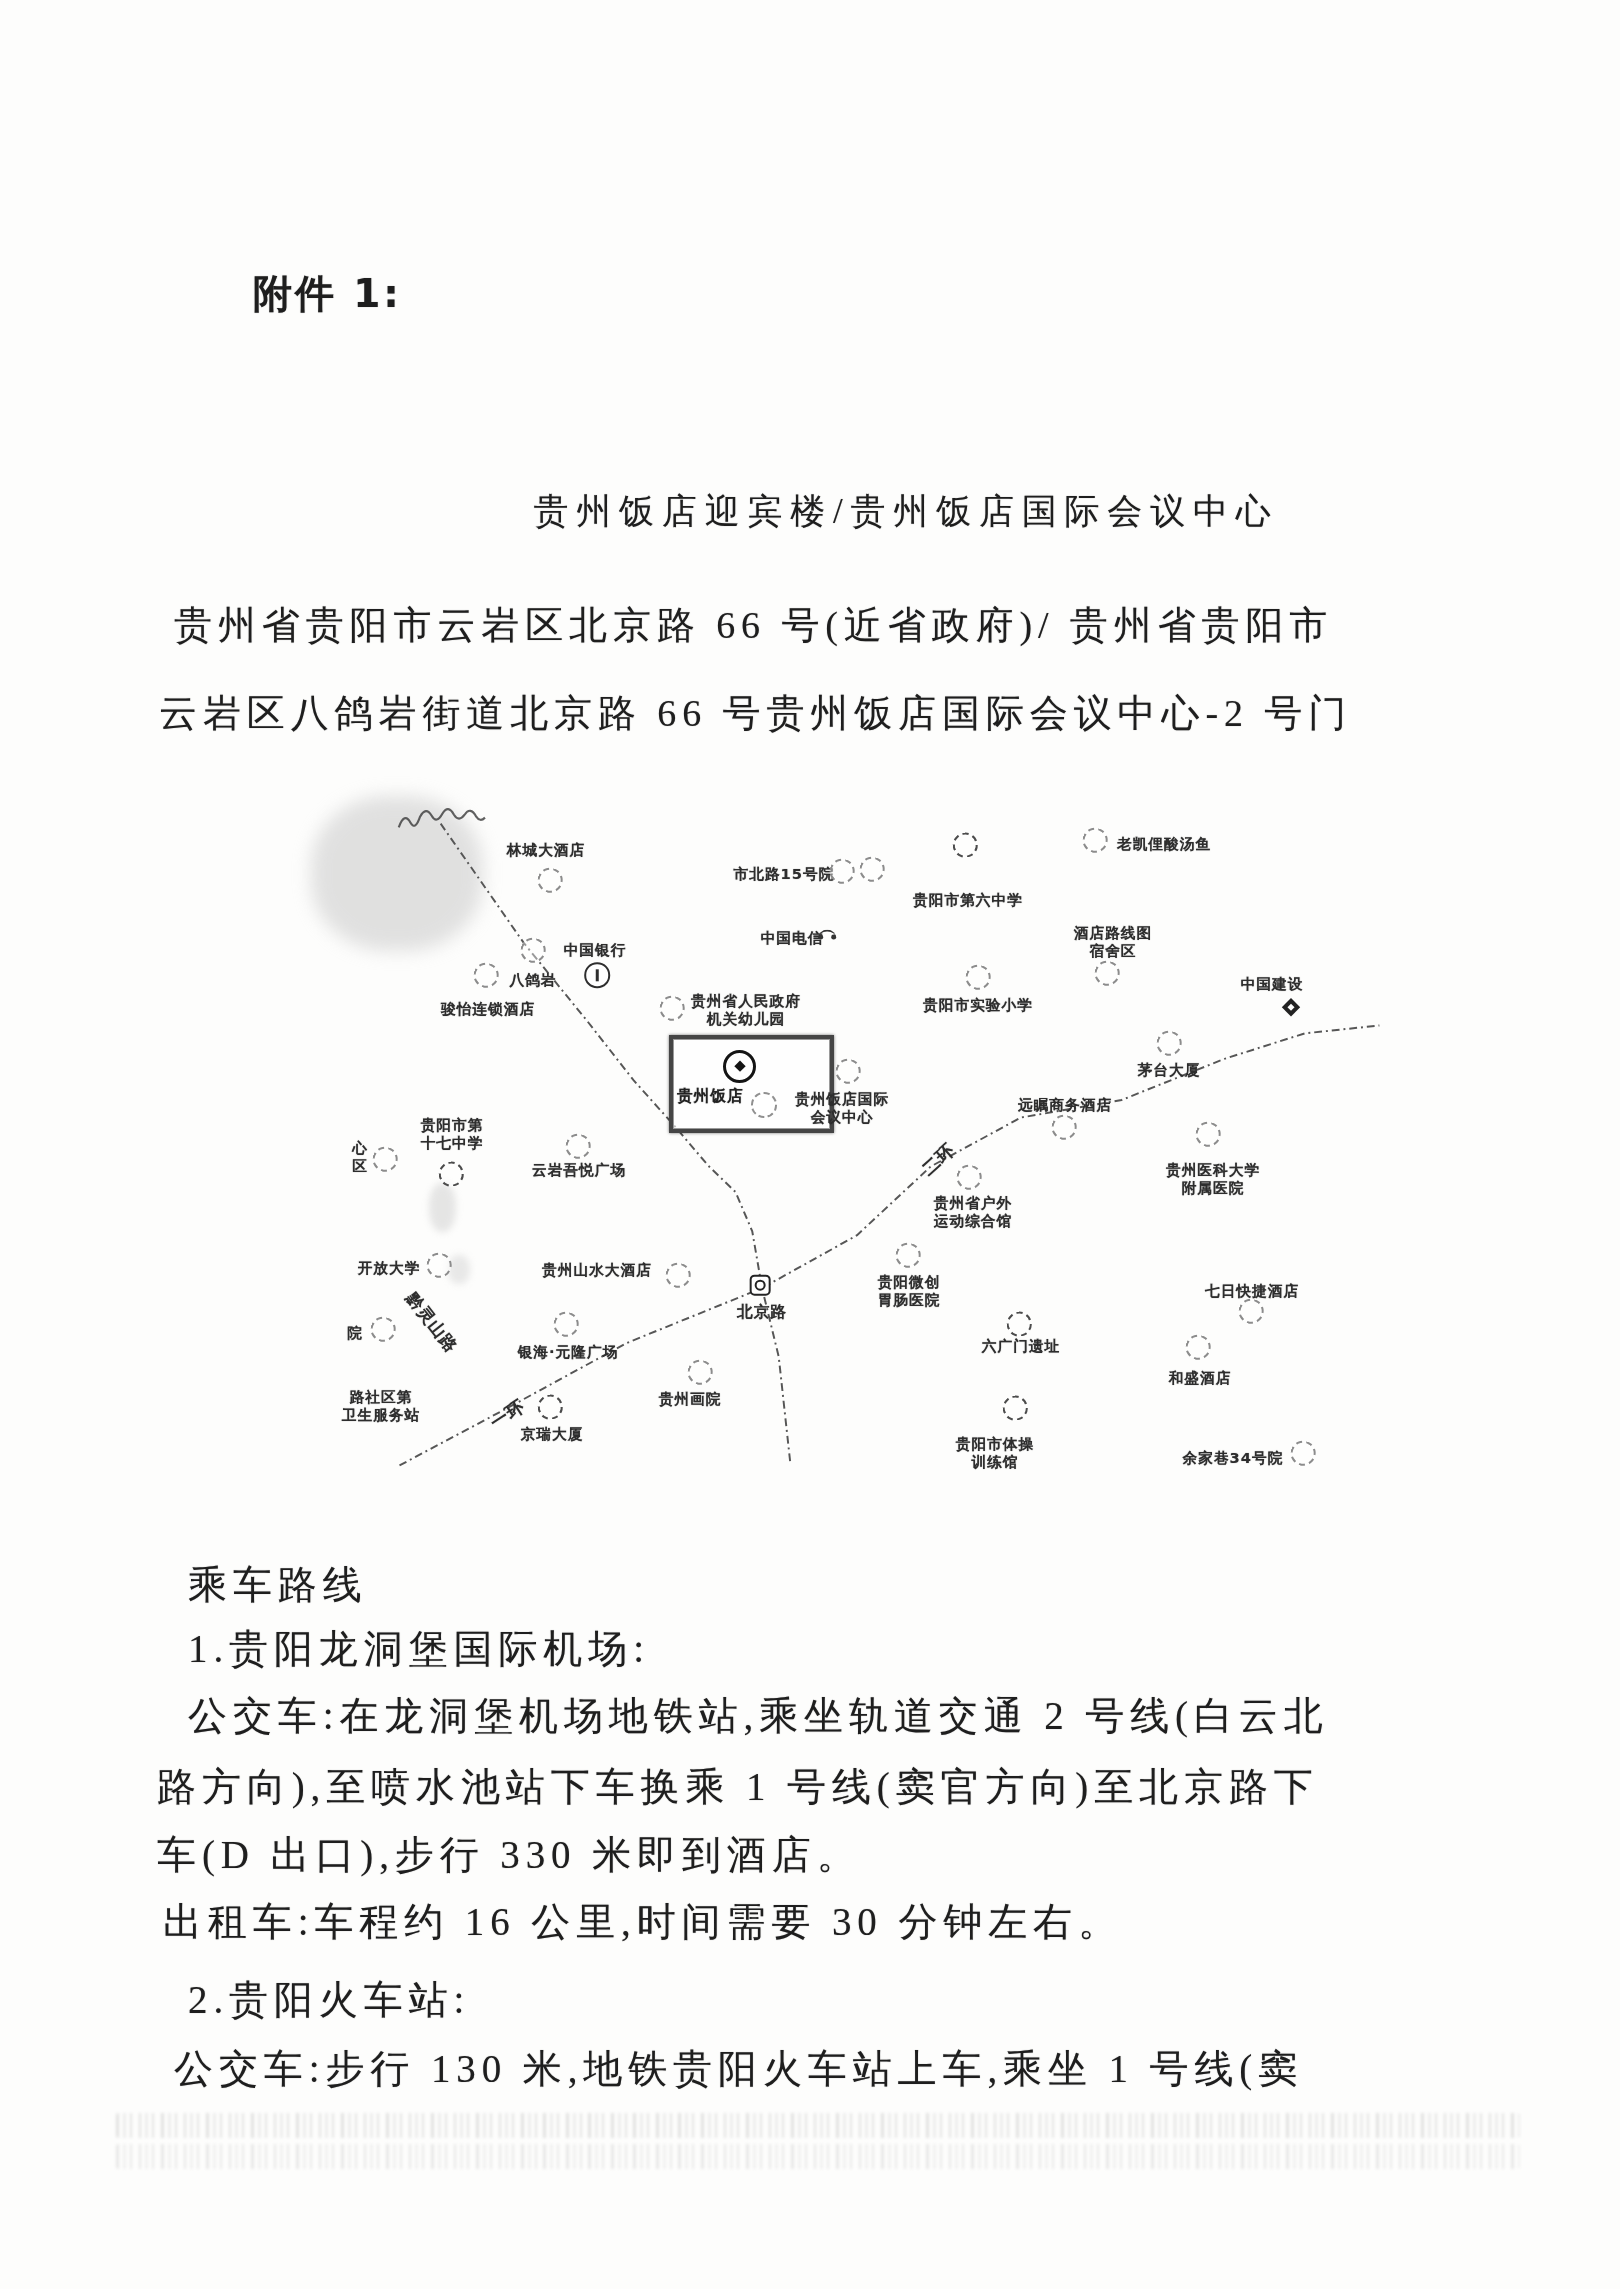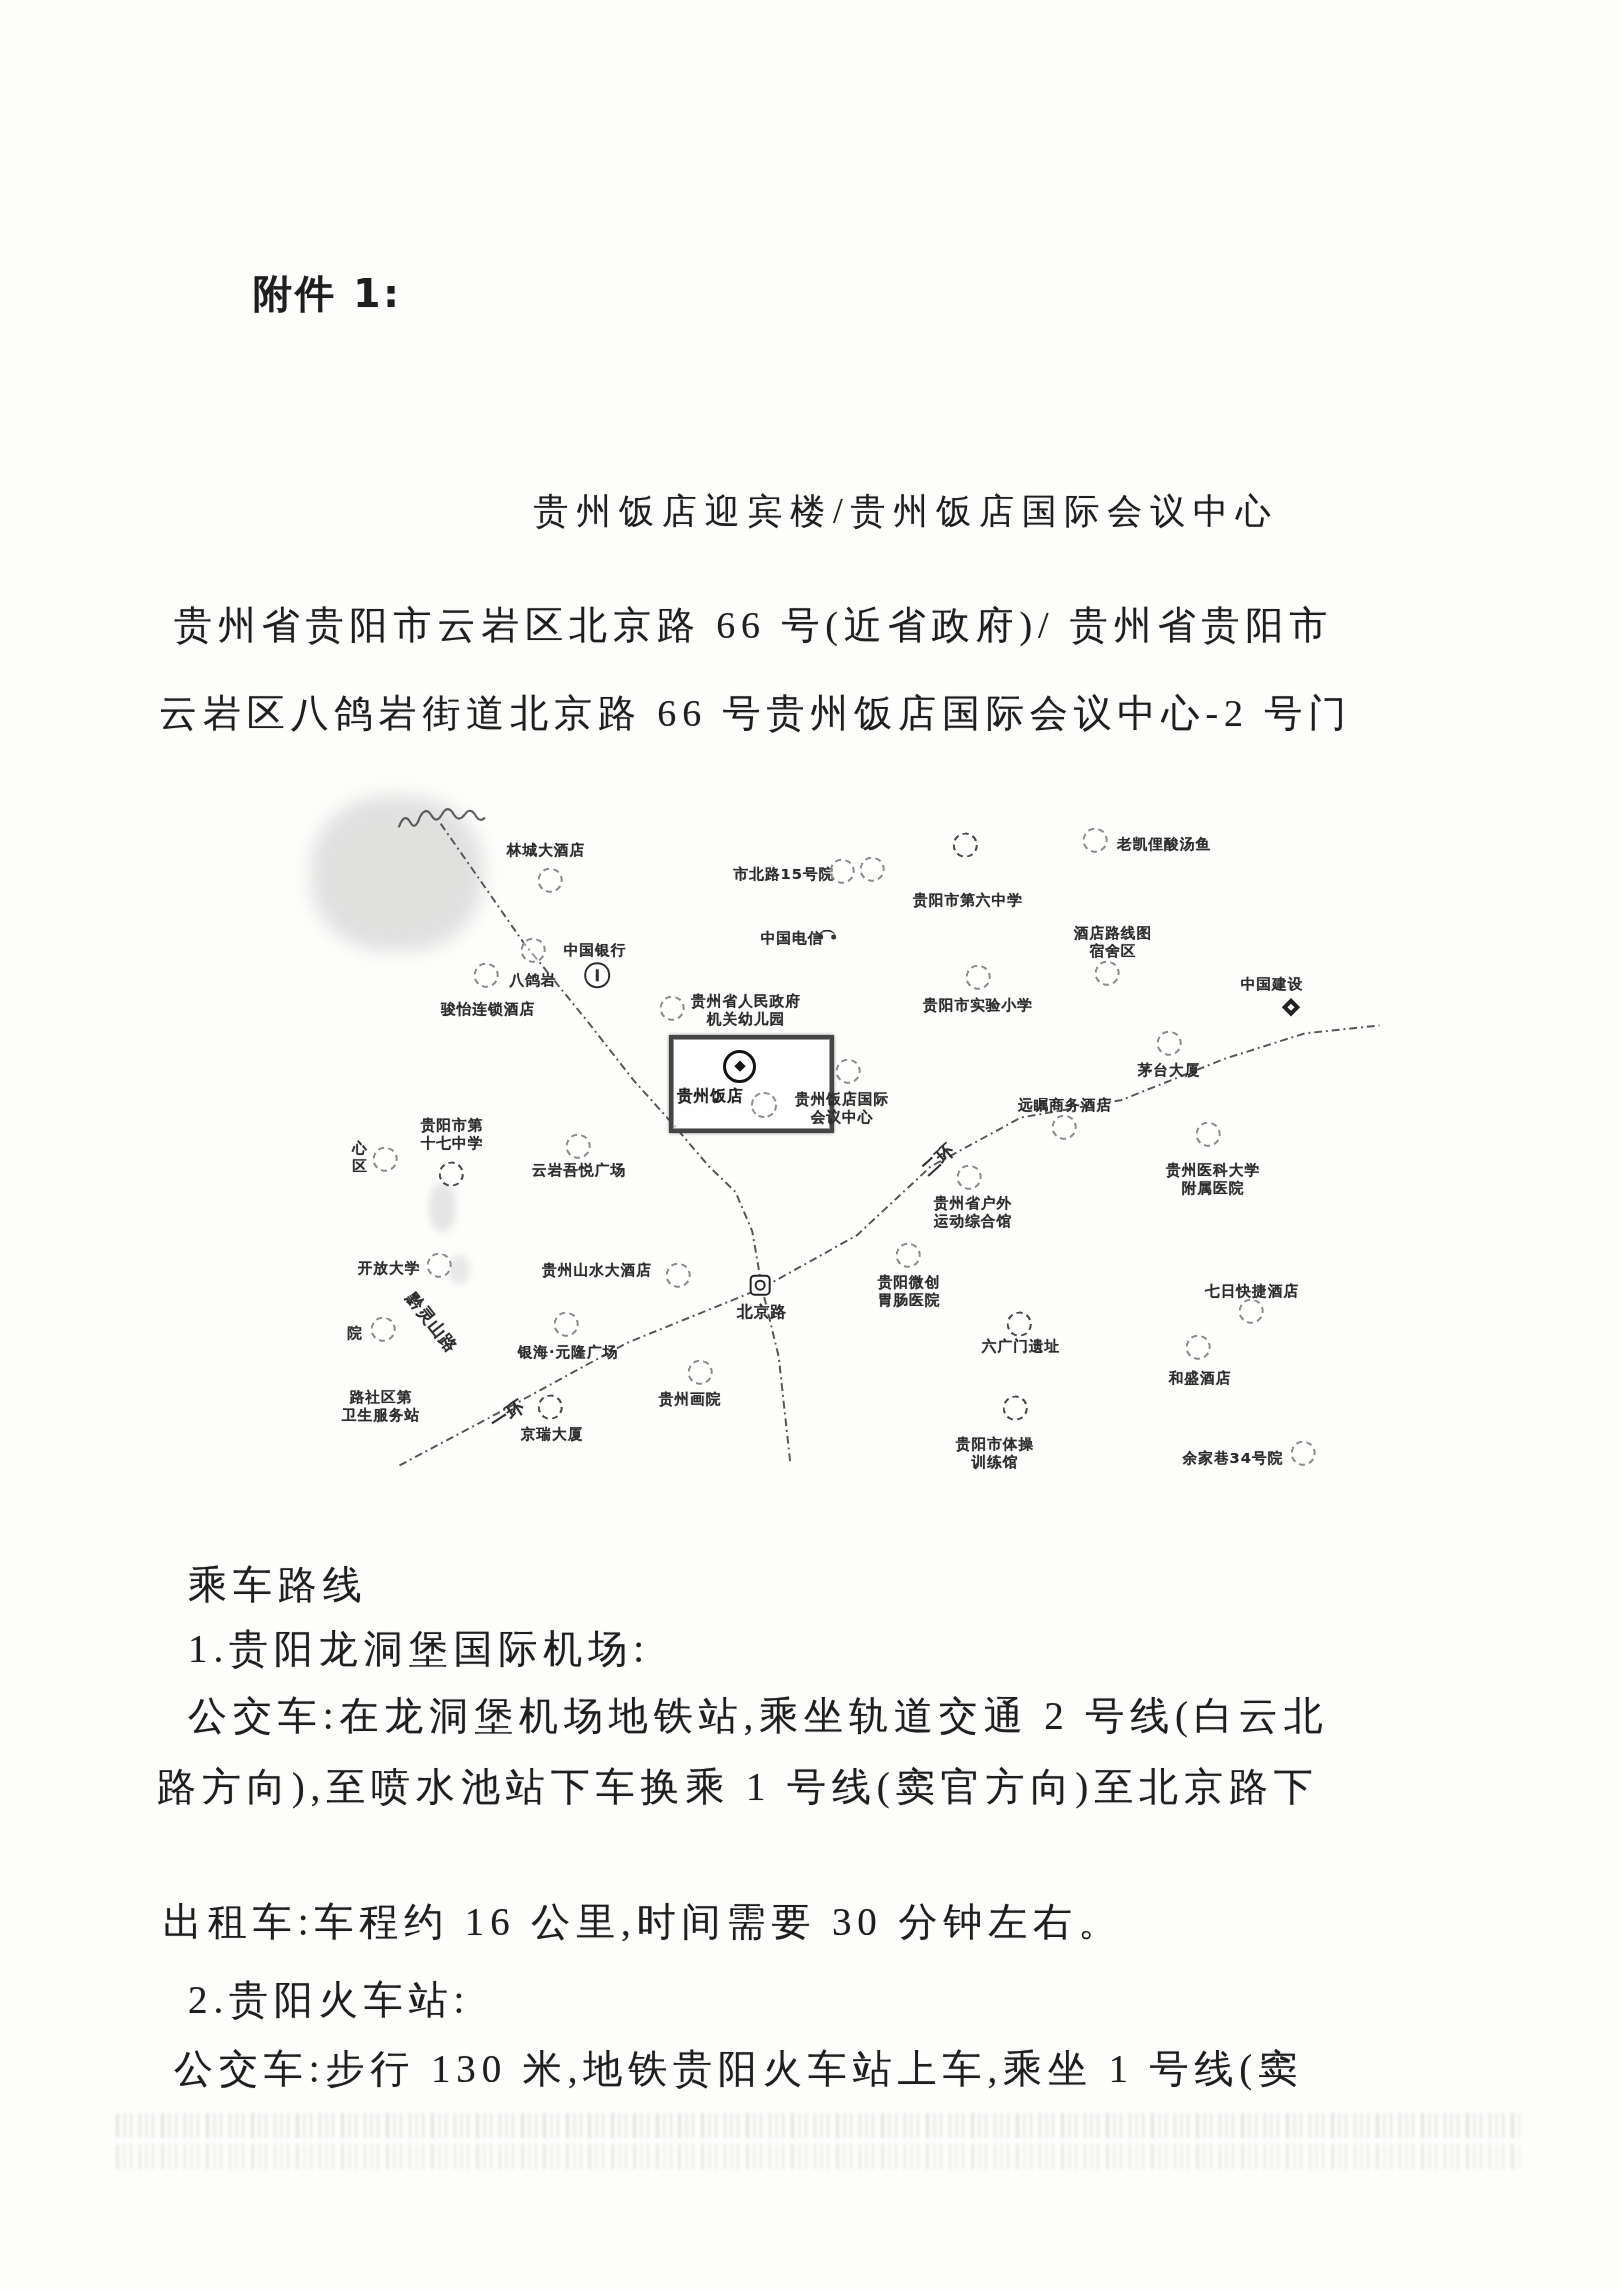--- a/index.html
+++ b/index.html
@@ -205,20 +205,21 @@
         <b></b>
         <i class="l"></i>
         <i class="r"></i>
       </div>
     </div>
 
   <div class="t body-line sec">乘车路线</div>
   <div class="t body-line it1">1.贵阳龙洞堡国际机场:</div>
   <div class="t body-line b1l1">公交车:在龙洞堡机场地铁站,乘坐轨道交通 2 号线(白云北</div>
   <div class="t body-line b1l2">路方向),至喷水池站下车换乘 1 号线(窦官方向)至北京路下</div>
+  <div class="t body-line b1l3">车(D 出口),步行 330 米即到酒店。</div>
   <div class="t body-line taxi">出租车:车程约 16 公里,时间需要 30 分钟左右。</div>
   <div class="t body-line it2">2.贵阳火车站:</div>
   <div class="t body-line b2l1">公交车:步行 130 米,地铁贵阳火车站上车,乘坐 1 号线(窦</div>
 
   <div class="bleed">
     <div></div>
       <div></div>
   </div>
 </div>
 

